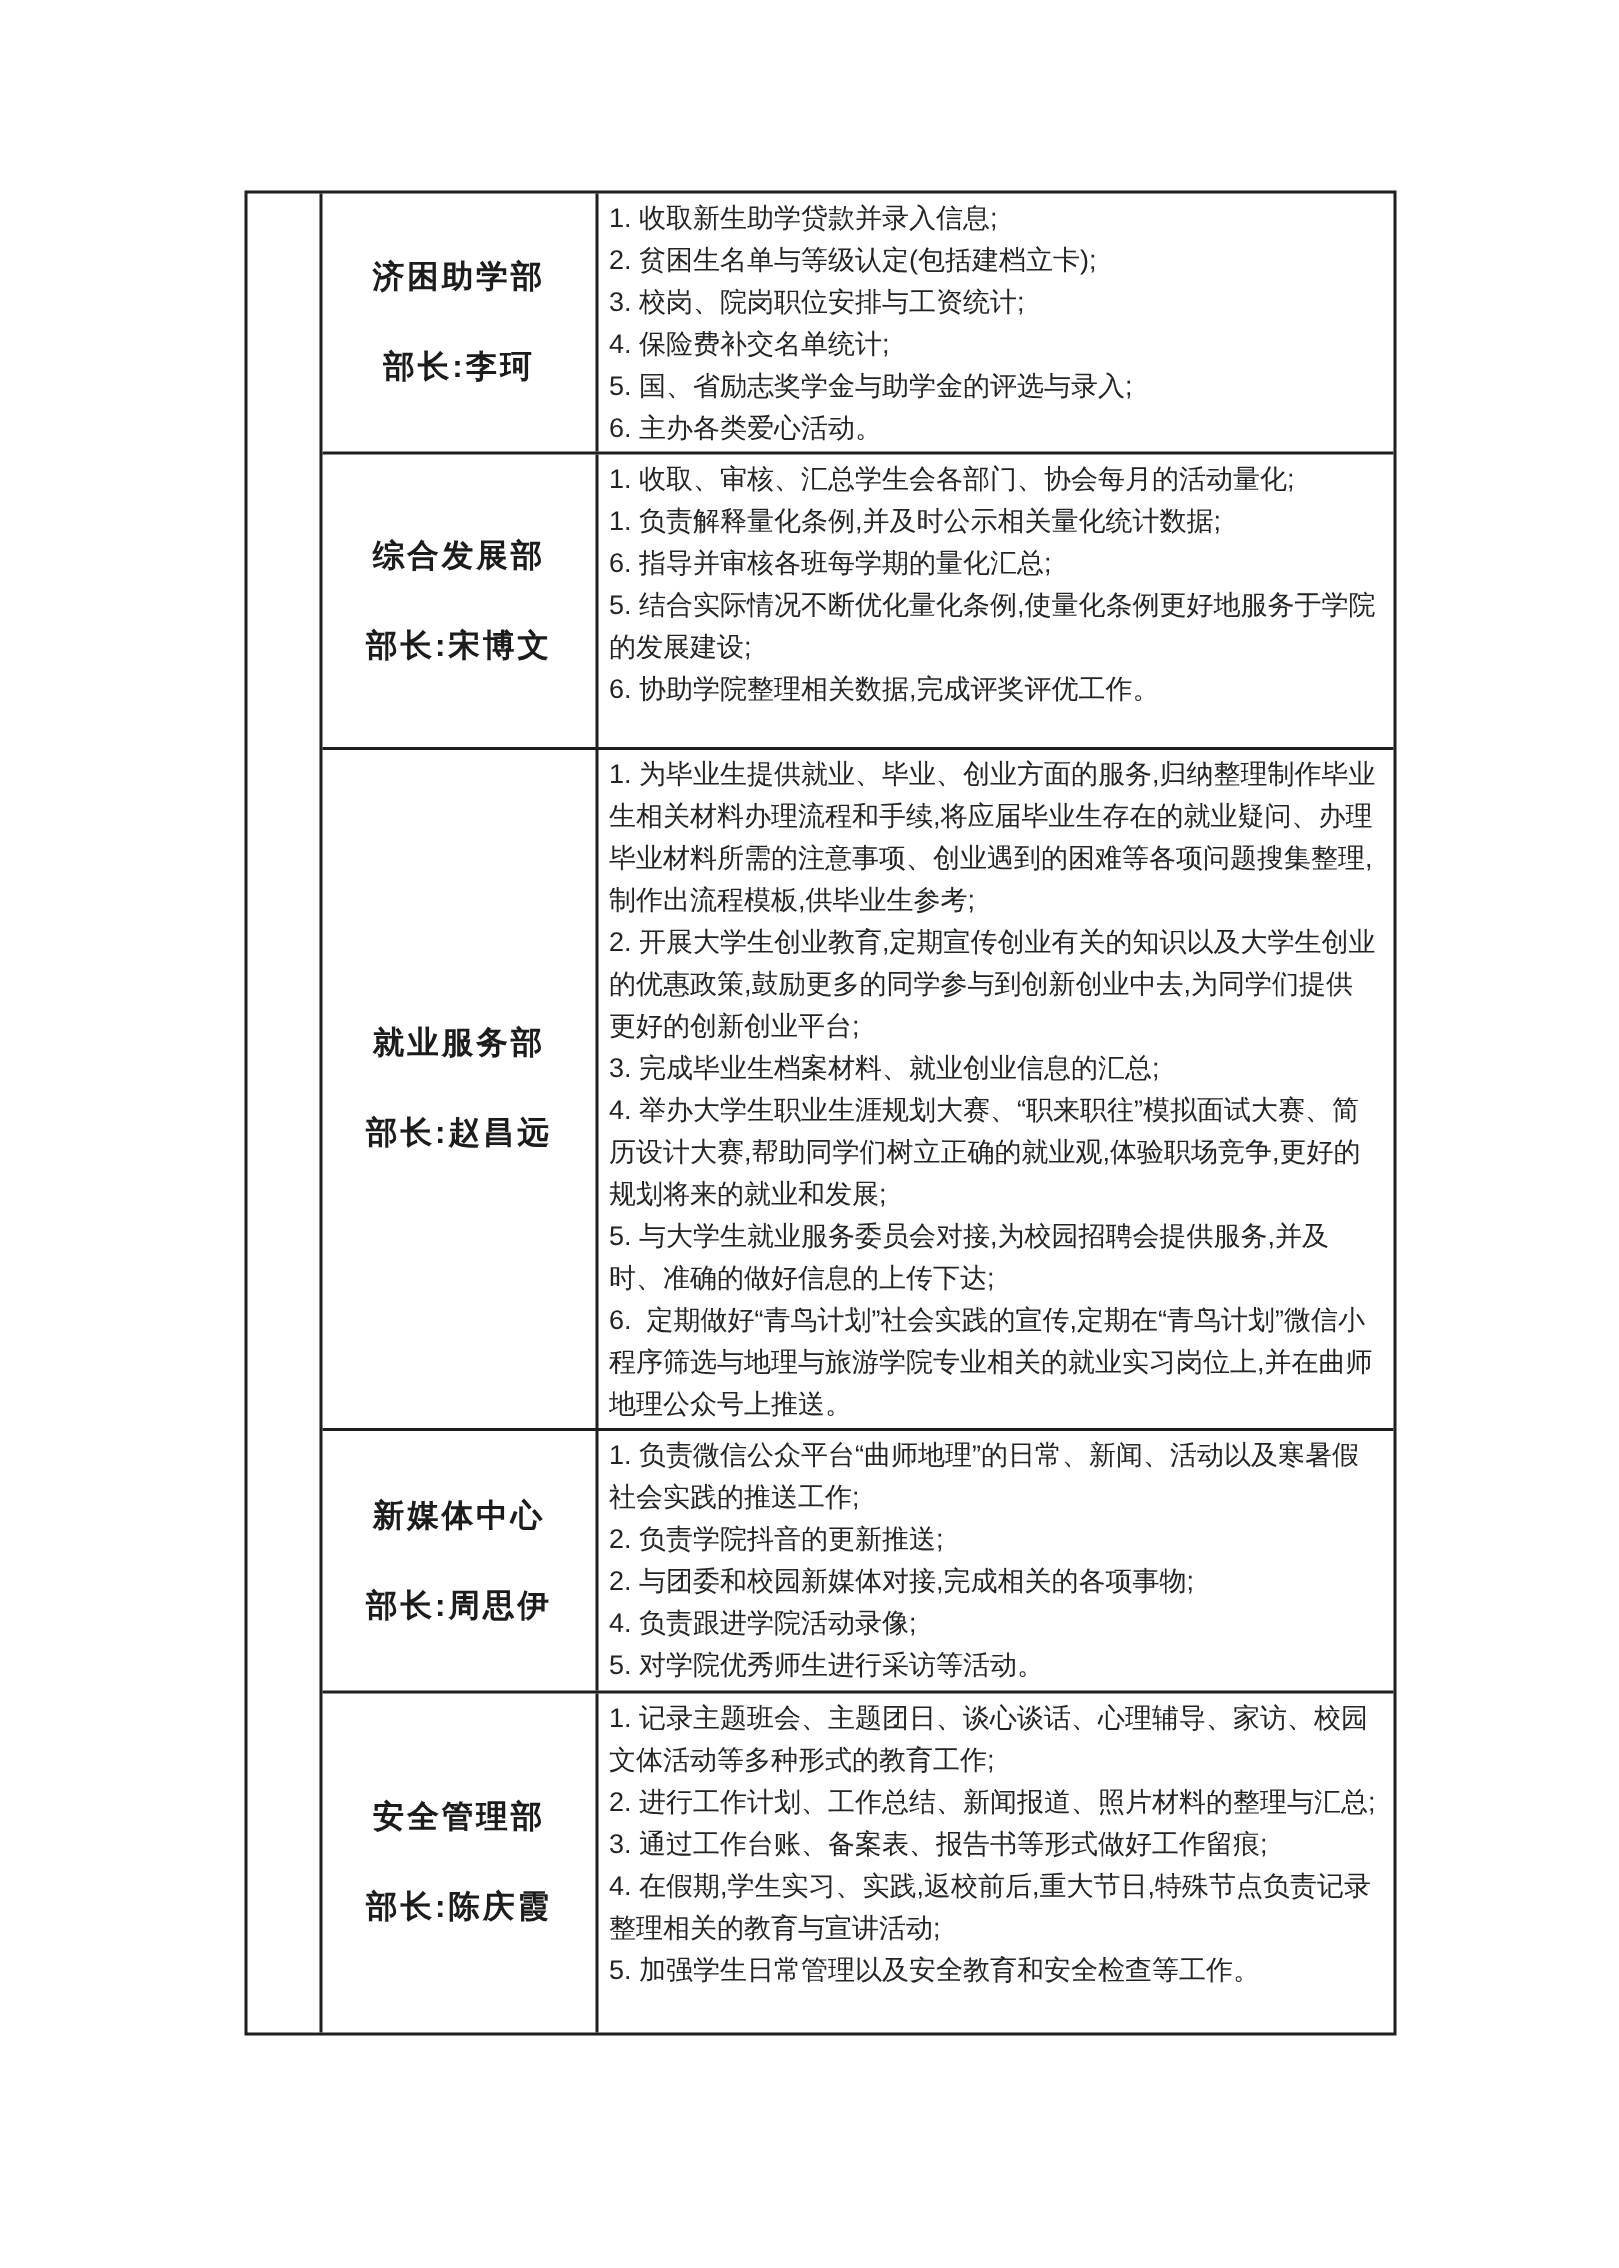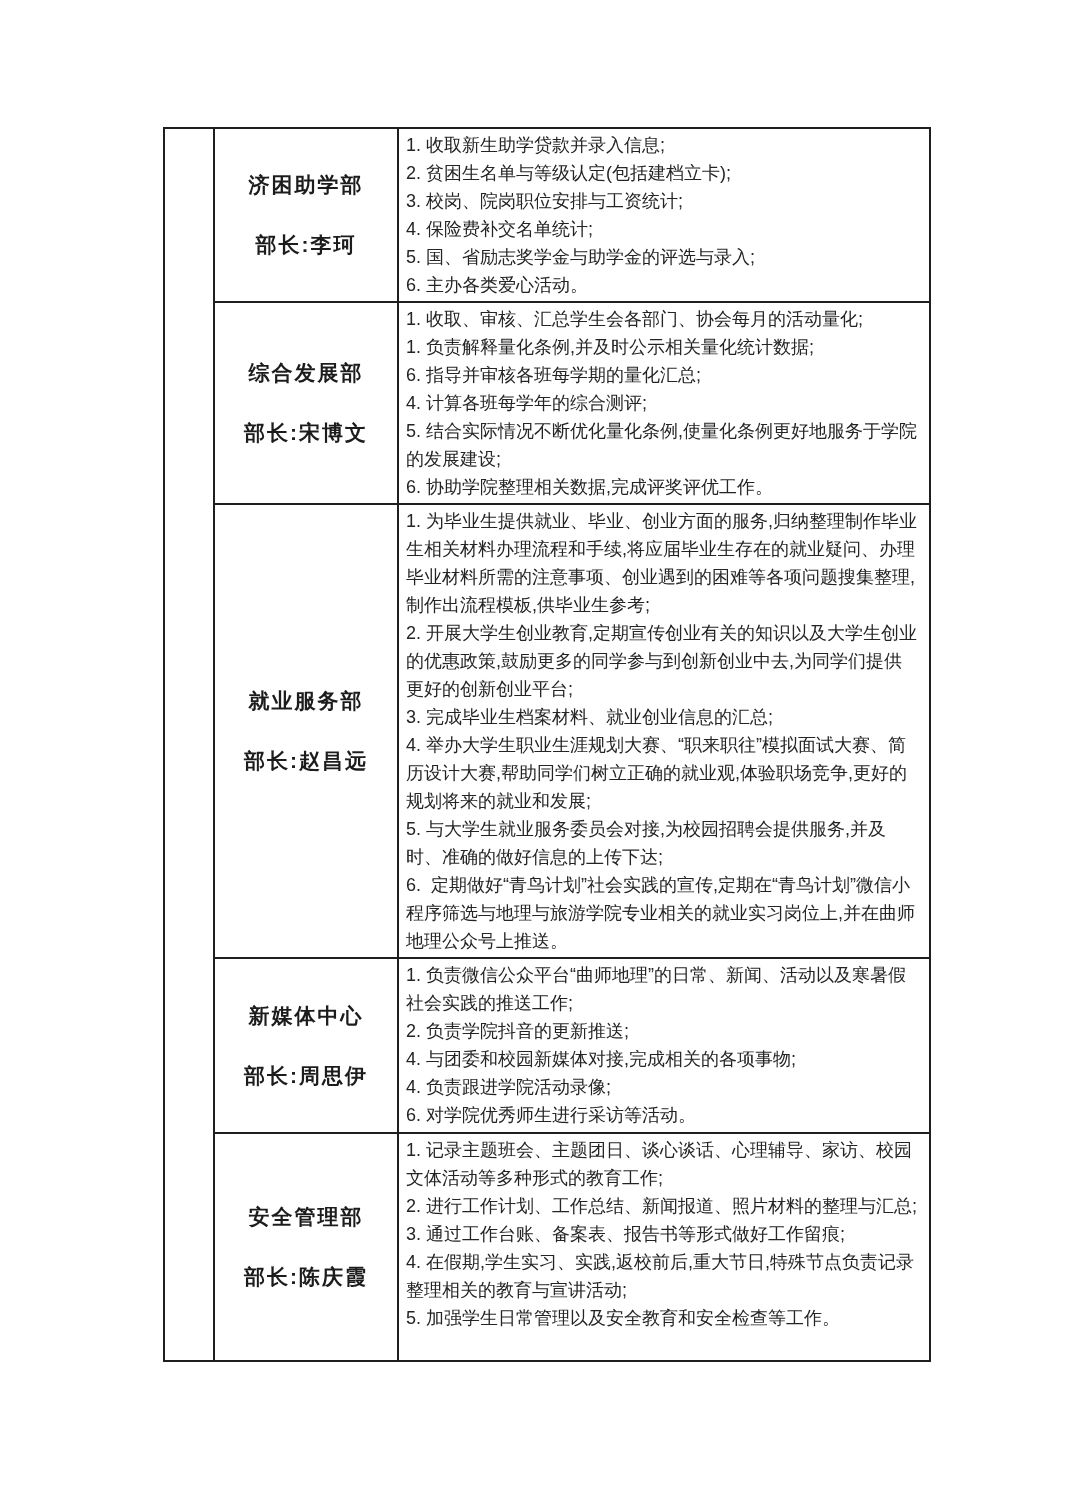--- a/index.html
+++ b/index.html
@@ -121,21 +121,20 @@
             <div class="dept-leader">部长:宋博文</div>
           </div>
           <div class="duties-cell">
 
               <div class="duty-line">1. 收取、审核、汇总学生会各部门、协会每月的活动量化;</div>
 
               <div class="duty-line">1. 负责解释量化条例,并及时公示相关量化统计数据;</div>
 
               <div class="duty-line">6. 指导并审核各班每学期的量化汇总;</div>
 
-              <div class="duty-line">4. 计算各班每学年的综合测评;</div>
 
               <div class="duty-line">5. 结合实际情况不断优化量化条例,使量化条例更好地服务于学院的发展建设;</div>
 
               <div class="duty-line">6. 协助学院整理相关数据,完成评奖评优工作。</div>
             </div>
         </div>
 
         <div class="row">
           <div class="dept-cell">
             <div class="dept-name">就业服务部</div>
@@ -161,25 +160,25 @@
           <div class="dept-cell">
             <div class="dept-name">新媒体中心</div>
             <div class="dept-leader">部长:周思伊</div>
           </div>
           <div class="duties-cell">
 
               <div class="duty-line">1. 负责微信公众平台“曲师地理”的日常、新闻、活动以及寒暑假社会实践的推送工作;</div>
 
               <div class="duty-line">2. 负责学院抖音的更新推送;</div>
 
-              <div class="duty-line">4. 与团委和校园新媒体对接,完成相关的各项事物;</div>
+              <div class="duty-line">2. 与团委和校园新媒体对接,完成相关的各项事物;</div>
 
               <div class="duty-line">4. 负责跟进学院活动录像;</div>
 
-              <div class="duty-line">6. 对学院优秀师生进行采访等活动。</div>
+              <div class="duty-line">5. 对学院优秀师生进行采访等活动。</div>
             </div>
         </div>
 
         <div class="row">
           <div class="dept-cell">
             <div class="dept-name">安全管理部</div>
             <div class="dept-leader">部长:陈庆霞</div>
           </div>
           <div class="duties-cell">
 

